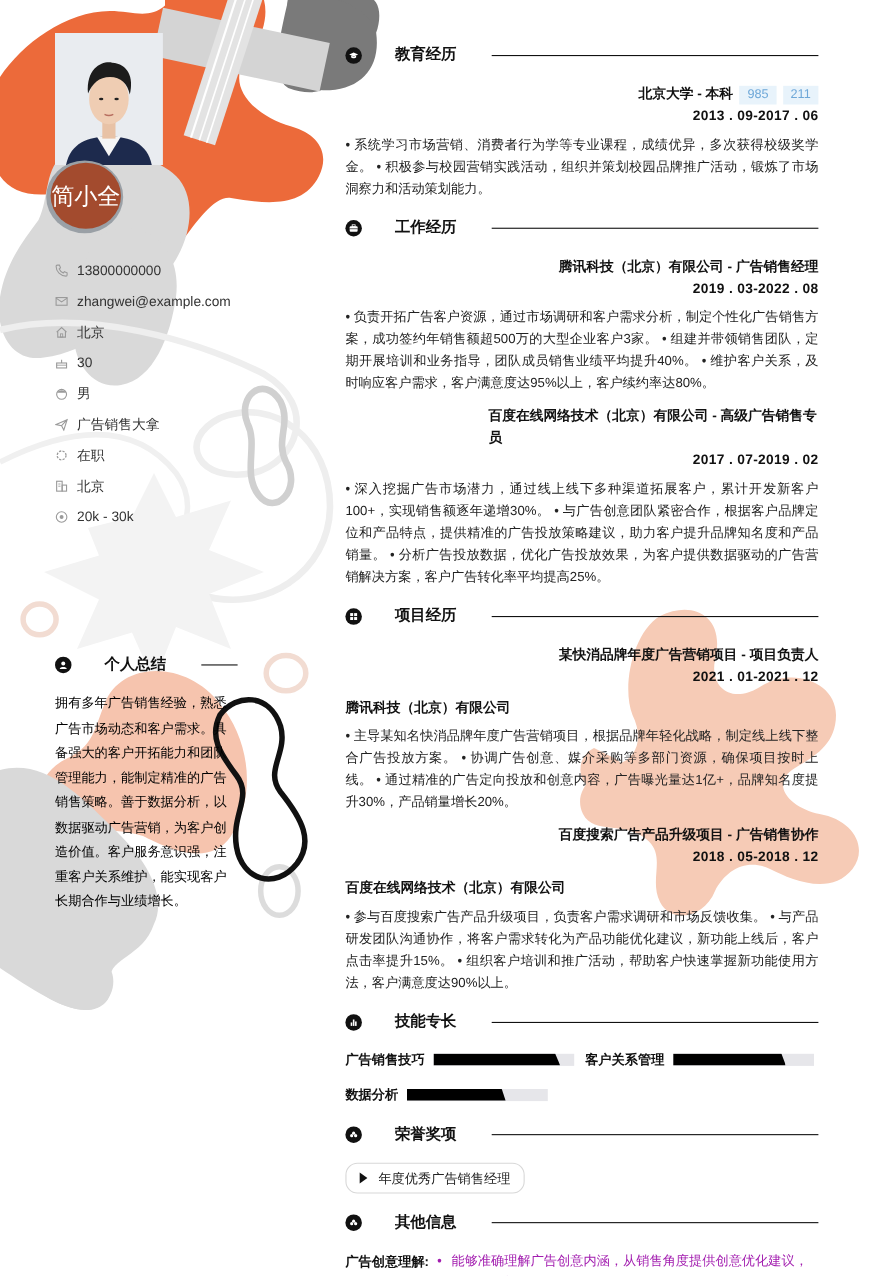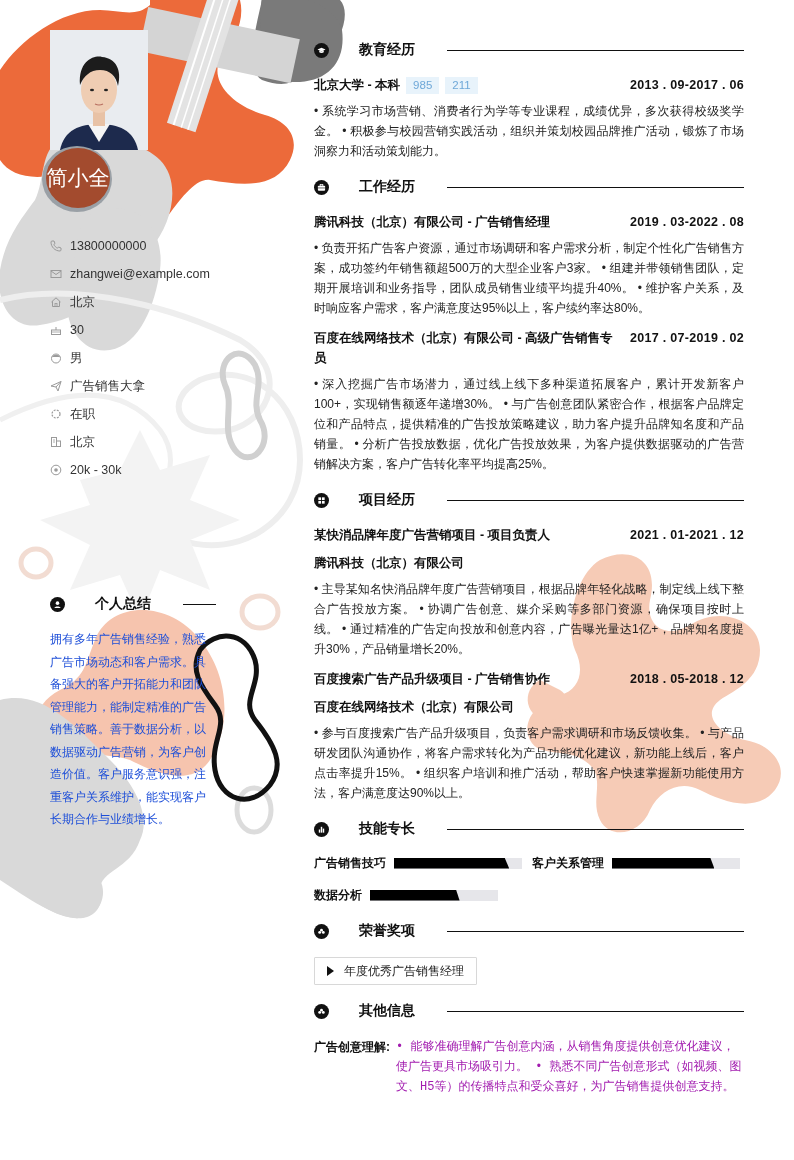--- a/index.html
+++ b/index.html
@@ -18,39 +18,39 @@
   .contact { display: flex; align-items: center; height: 28px; font-size: 12.5px; color: #333; }
   .contact .ic { width: 12px; height: 12px; margin-right: 8px; color: #9a9a9a; display: inline-flex; align-items: center; justify-content: center; }
   .contact .ic svg { width: 12px; height: 12px; }
 
   .summary { position: absolute; left: 50px; top: 594px; width: 166px; }
   .sec-head { display: flex; align-items: center; height: 20px; gap: 24px; }
   .sec-head .sic { width: 15px; height: 15px; border-radius: 50%; background: #111; color: #fff; display: inline-flex; align-items: center; justify-content: center; margin-right: 6px; flex: none; }
   .sec-head .sic svg { width: 9px; height: 9px; }
   .sec-head .stitle { font-size: 14px; font-weight: bold; color: #111; white-space: nowrap; }
   .sec-head .sline { flex: 1; height: 1px; background: #111; margin-left: 8px; }
-  .summary-text { margin-top: 14px; font-size: 12px; line-height: 22.5px; color: #1d4ed8; }
+  .summary-text { margin-top: 14px; font-size: 12px; line-height: 22.5px; color: #000000; }
 
   
   .right { position: absolute; left: 314px; top: 40px; width: 430px; }
   .section { margin-bottom: 0; }
-  .row-head { display: flex; justify-content: space-between; align-items: flex-start; font-size: 12.5px; font-weight: bold; color: #111; line-height: 20px; }
+  .row-head { display: flex; justify-content: space-between; align-items: flex-end; font-size: 12.5px; font-weight: bold; color: #111; line-height: 20px; flex-direction: column; }
   .row-head .date { white-space: nowrap; letter-spacing: 0.3px; }
   .tag { display: inline-block; font-weight: normal; font-size: 11.5px; color: #6fa8d8; background: #e8f3fb; padding: 0 7px; margin-left: 6px; line-height: 17px; }
   .sub { font-size: 12.5px; font-weight: bold; color: #111; margin-top: 4px; line-height: 20px; }
   .desc { font-size: 12px; line-height: 20px; color: #222; margin-top: 6px; text-align: justify; }
 
   .skills { margin-top: 14px; }
   .skill-row { display: flex; align-items: center; height: 20px; margin-bottom: 12px; }
   .skill { display: flex; align-items: center; width: 215px; }
   .skill .sname { font-size: 12px; font-weight: bold; color: #111; white-space: nowrap; margin-right: 8px; }
   .bar { position: relative; width: 128px; height: 11px; background: #e6e6ea; }
   .bar .fill { position: absolute; left: 0; top: 0; height: 11px; background: #000; clip-path: polygon(0 0, 96% 0, 100% 100%, 0 100%); }
 
-  .award { display: inline-flex; align-items: center; border: 1px solid #d8d8d8; border-radius: 1px; height: 28px; padding: 0 12px 0 12px; font-size: 12px; color: #222; background: #fff; }
+  .award { display: inline-flex; align-items: center; border: 1px solid #d8d8d8; border-radius: 11px; height: 28px; padding: 0 12px 0 12px; font-size: 12px; color: #222; background: #fff; }
   .award .tri { width: 0; height: 0; border-top: 5px solid transparent; border-bottom: 5px solid transparent; border-left: 7px solid #111; margin-right: 10px; }
 
   .other-row { display: flex; font-size: 12px; line-height: 20px; margin-top: 12px; }
   .other-row .olabel { font-weight: bold; color: #111; white-space: nowrap; margin-right: 6px; }
   .other-row .otext { color: #a21caf; font-family: Liberation Mono, monospace; }
 </style>
 </head>
 <body>
 
 <svg class="bg" viewBox="0 0 794 1160" xmlns="http://www.w3.org/2000/svg">

